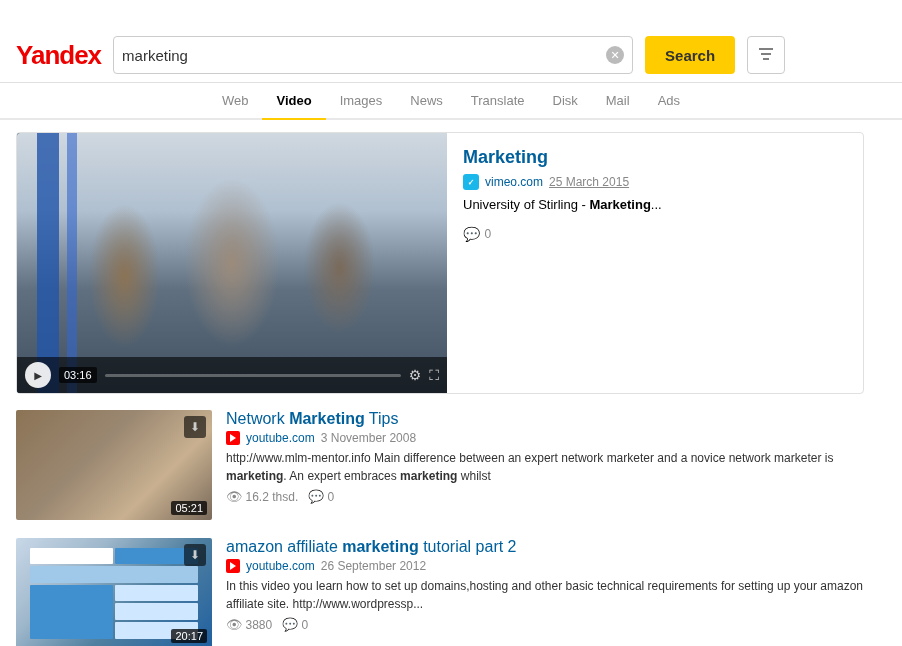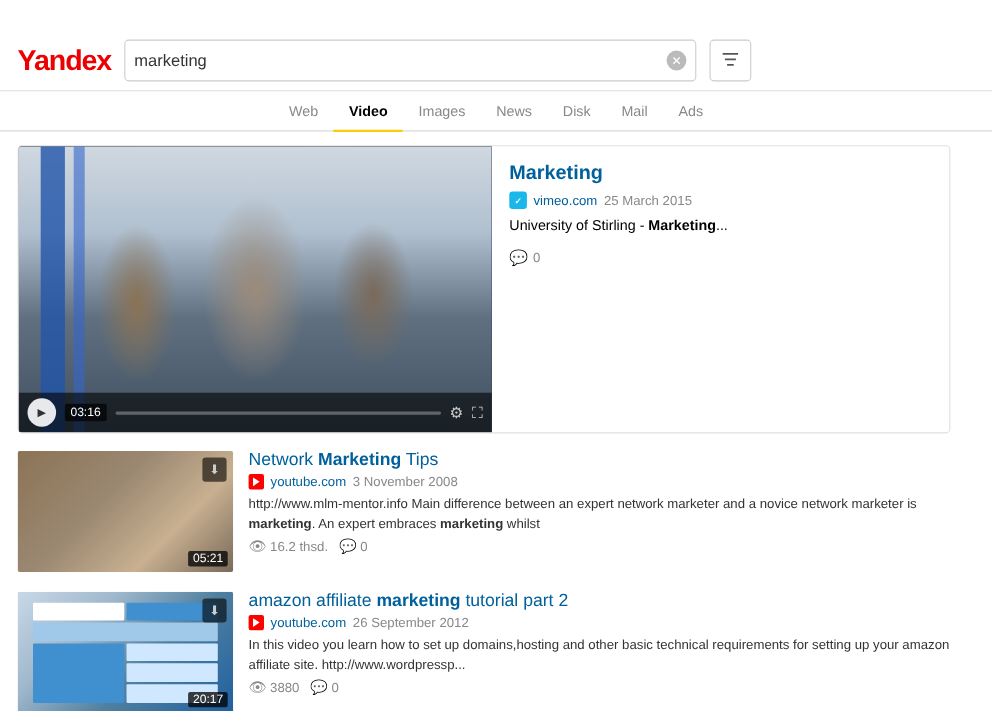--- a/index.html
+++ b/index.html
@@ -234,20 +234,21 @@
       font-weight: bold;
       flex-shrink: 0;
     }
     .source-name {
       color: #00609c;
       font-size: 12px;
     }
     .source-date {
       color: #888;
       font-size: 12px;
+      text-decoration: underline;
     }
     .featured-desc {
       font-size: 13px;
       color: #000000;
       line-height: 1.4;
     }
     .featured-desc b { font-weight: bold; }
     .comment-count {
       display: flex;
       align-items: center;
@@ -383,36 +384,38 @@
 <div class="header">
   <div class="logo">
     <span style="color:#e00;">Y</span><span>andex</span>
   </div>
   <div class="search-bar">
     <input class="search-input" type="text" value="marketing" style="">
     <div class="clear-icon" title="Clear">
       <span>✕</span>
     </div>
   </div>
+  <button class="search-button">Search</button>
   <button class="filter-button">
     <span>
       <svg width="18" height="14" viewBox="0 0 18 14" fill="none">
         <line x1="2" y1="2" x2="16" y2="2" stroke="#555" stroke-width="1.5"></line>
         <line x1="4" y1="7" x2="14" y2="7" stroke="#555" stroke-width="1.5"></line>
         <line x1="6" y1="12" x2="12" y2="12" stroke="#555" stroke-width="1.5"></line>
       </svg>
     </span>
   </button>
 </div>
 
 <div class="nav">
   <a class="nav-item">Web</a>
   <a class="nav-item active">Video</a>
   <a class="nav-item">Images</a>
   <a class="nav-item">News</a>
+  <a class="nav-item">Translate</a>
   <a class="nav-item">Disk</a>
   <a class="nav-item">Mail</a>
   <a class="nav-item">Ads</a>
 </div>
 
 <div class="results">
 
   <div class="featured-card">
     <div class="video-player">
       <div class="video-placeholder">

